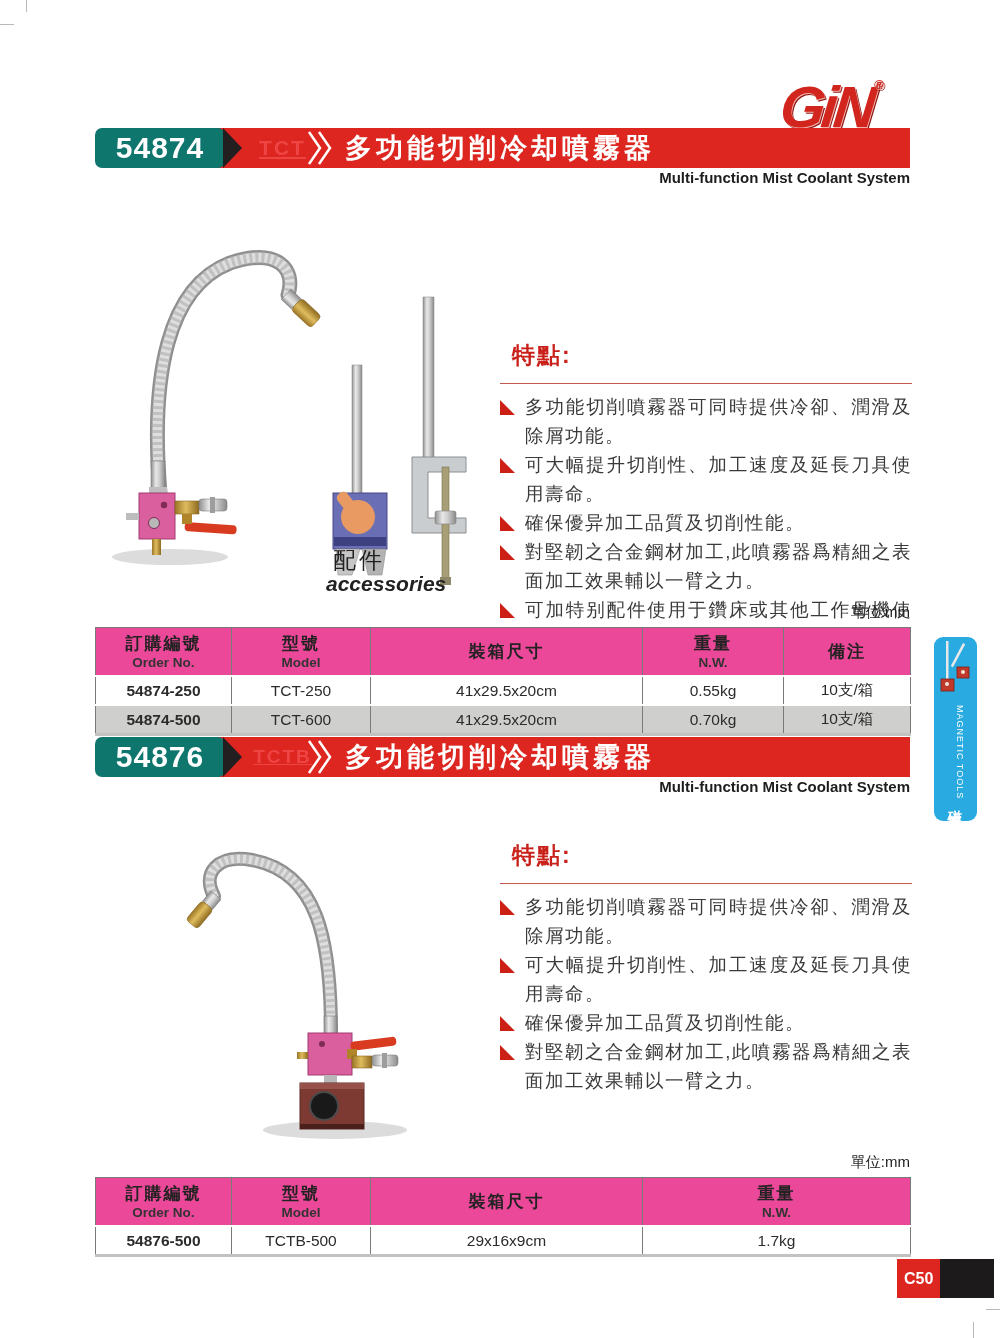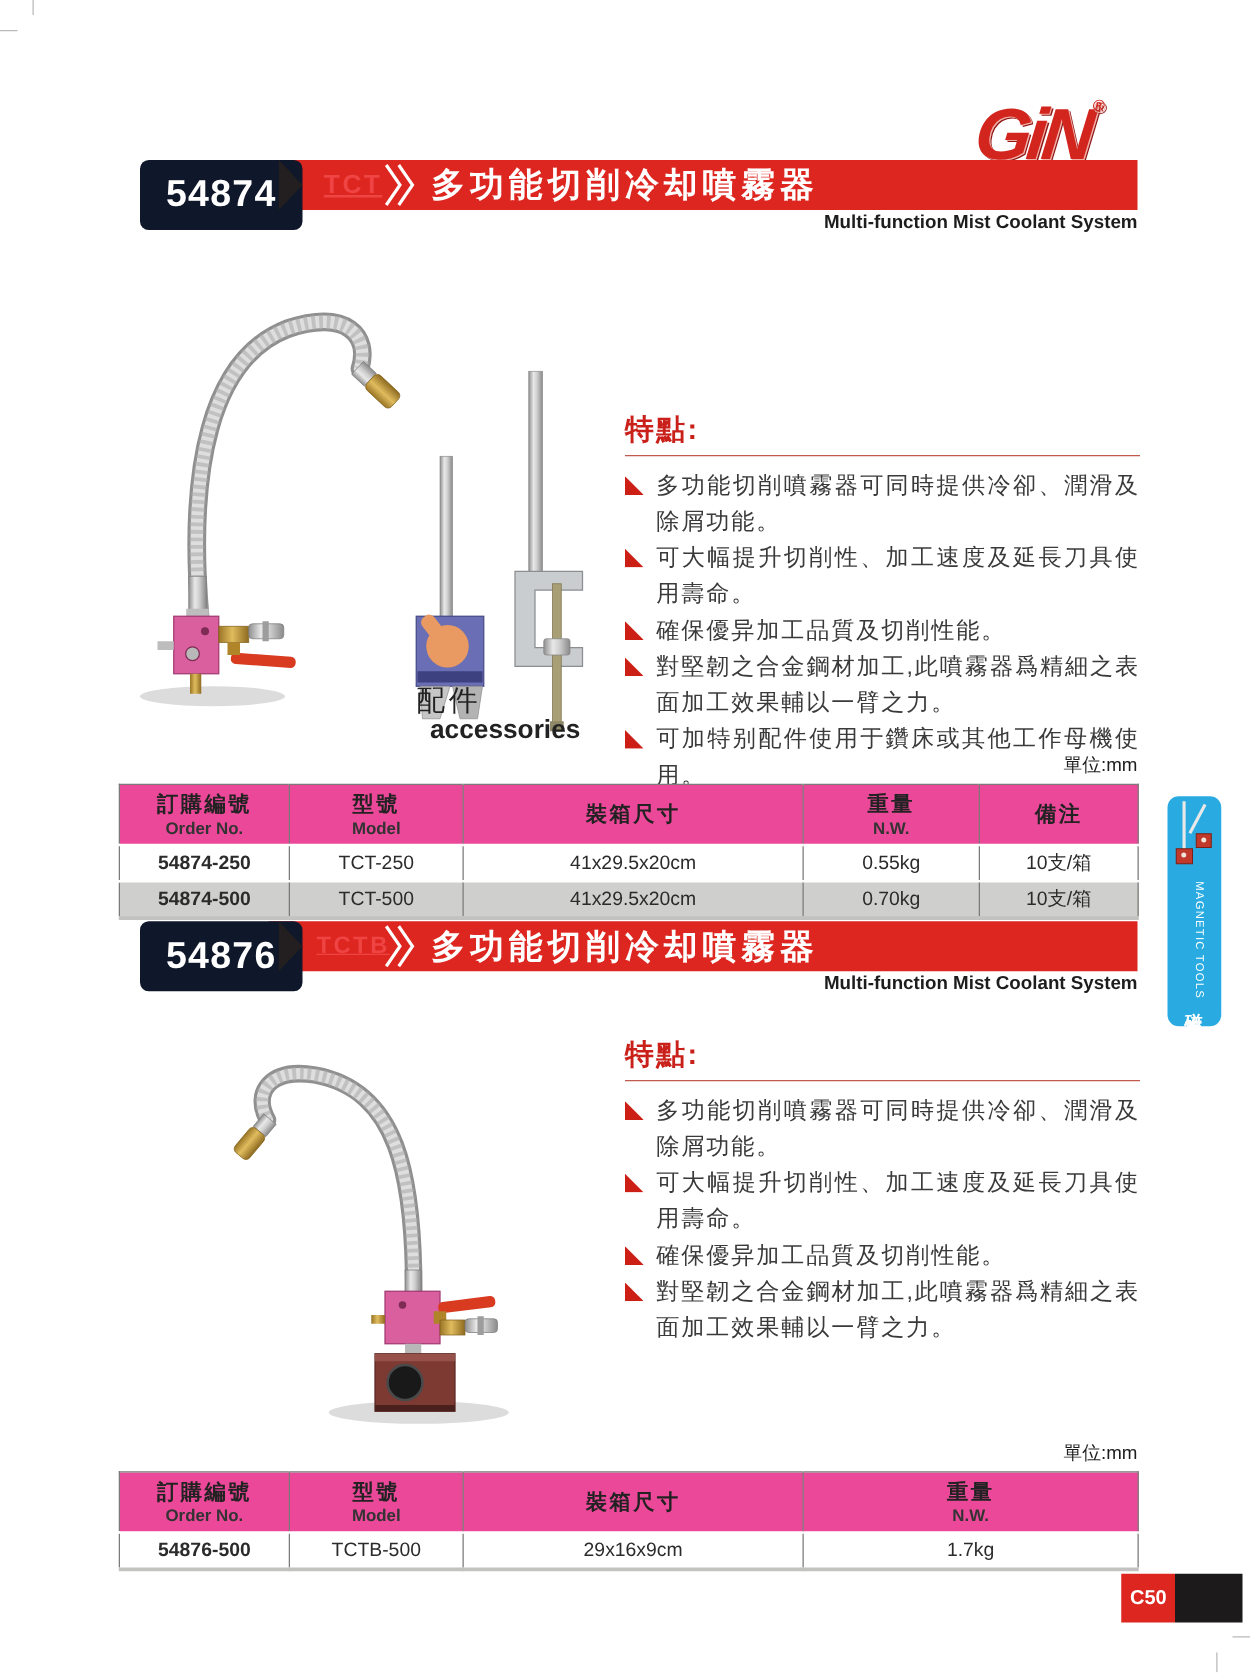--- a/index.html
+++ b/index.html
@@ -12,35 +12,35 @@
 
   
   .logo{position:absolute;left:748px;top:55px;width:170px;height:64px;text-align:center;
         font-style:italic;font-weight:bold;font-size:58px;line-height:60px;color:#d1251d;
         letter-spacing:-4px;text-shadow:1px 1px 0 #f2b0ab, 2px 2px 0 #8d1511;transform:skewX(-6deg);}
   .logo sup{font-size:13px;letter-spacing:0;vertical-align:38px;}
 
   
   .banner{position:absolute;left:95px;width:815px;height:40px;}
   .banner .band{position:absolute;left:120px;right:0;top:0;bottom:0;background:#de2620;}
-  .banner .badge{position:absolute;left:17px;top:0;width:130px;height:56px;background:#0f172a;
+  .banner .badge{position:absolute;left:0;top:0;width:130px;height:40px;background:#0f766e;
         border-radius:7px;z-index:2;display:flex;align-items:center;justify-content:center;
         color:#fff;font-weight:bold;font-size:30px;letter-spacing:1px;}
   .banner .badge-tip{position:absolute;left:128px;top:0;width:0;height:0;z-index:2;
         border-top:20px solid transparent;border-bottom:20px solid transparent;border-left:19px solid #231f20;}
   .banner .model{position:absolute;left:150px;top:0;width:75px;height:40px;z-index:3;display:flex;
         align-items:center;justify-content:center;color:#ef4444;font-weight:bold;font-size:21px;letter-spacing:2px;text-decoration:underline;}
   .banner .chev{position:absolute;left:212px;top:3px;z-index:3;}
   .banner .title{position:absolute;left:250px;top:0;height:40px;z-index:3;display:flex;align-items:center;
         color:#fff;font-weight:bold;font-size:27px;letter-spacing:4px;}
   .subtitle{position:absolute;width:500px;text-align:right;font-weight:bold;font-size:15px;color:#1d1d1d;}
 
   
   .features{position:absolute;left:500px;width:412px;}
-  .features h3{margin:0;color:#c9201a;font-size:23px;font-weight:bold;letter-spacing:2px;}
+  .features h3{margin:12px;color:#c9201a;font-size:23px;font-weight:bold;letter-spacing:2px;}
   .features .rule{border:0;border-top:1px solid #c05a4e;margin:5px 0 8px 0;}
   .features ul{list-style:none;margin:0;padding:0;}
   .features li{position:relative;padding-left:25px;font-size:18.5px;line-height:29px;
         letter-spacing:1.5px;text-align:justify;color:#3a3a3a;}
   .tri{position:absolute;left:0;top:8px;width:15px;height:15px;background:#cc2016;
         clip-path:polygon(0 0,0 100%,100% 100%);}
 
   .unit{position:absolute;width:815px;left:95px;text-align:right;font-size:15px;color:#1d1d1d;}
 
   
@@ -63,21 +63,21 @@
   .side-tab .en{font-size:9px;color:#fff;letter-spacing:1px;}
   .side-tab .zh{font-size:14px;color:#fff;text-orientation:upright;letter-spacing:3px;font-weight:bold;}
 
   
   .pageno{position:absolute;left:897px;top:1259px;height:39px;display:flex;z-index:2;}
   .pageno .red{background:#de2620;color:#fff;font-weight:bold;font-size:16px;padding:0 7px;
         display:flex;align-items:center;}
   .pageno .bar{background:#1c1a1a;width:54px;}
 
   .acclabel-zh{position:absolute;left:333px;top:545px;font-size:23px;letter-spacing:3px;color:#222;font-family:Liberation Serif, serif;}
-  .acclabel-en{position:absolute;left:344px;top:572px;font-size:21px;font-weight:bold;color:#222;}
+  .acclabel-en{position:absolute;left:326px;top:572px;font-size:21px;font-weight:bold;font-style:italic;color:#222;}
 </style>
 </head>
 <body>
 
 <div class="page">
 
   <div class="crop" style="left:26px;top:0;width:1px;height:12px;"></div>
   <div class="crop" style="left:0;top:24px;width:14px;height:1px;"></div>
   <div class="crop" style="left:973px;top:1322px;width:1px;height:16px;"></div>
   <div class="crop" style="left:986px;top:1309px;width:14px;height:1px;"></div>
@@ -207,21 +207,21 @@
     <tbody>
       <tr>
         <td class="ord">54874-250</td>
         <td>TCT-250</td>
         <td>41x29.5x20cm</td>
         <td>0.55kg</td>
         <td>10支/箱</td>
       </tr>
       <tr class="alt">
         <td class="ord">54874-500</td>
-        <td>TCT-500</td>
+        <td>TCT-600</td>
         <td>41x29.5x20cm</td>
         <td>0.70kg</td>
         <td>10支/箱</td>
       </tr>
     </tbody>
   </table>
 
   <div class="banner" style="top:737px;">
     <div class="band"></div>
     <div class="badge">

